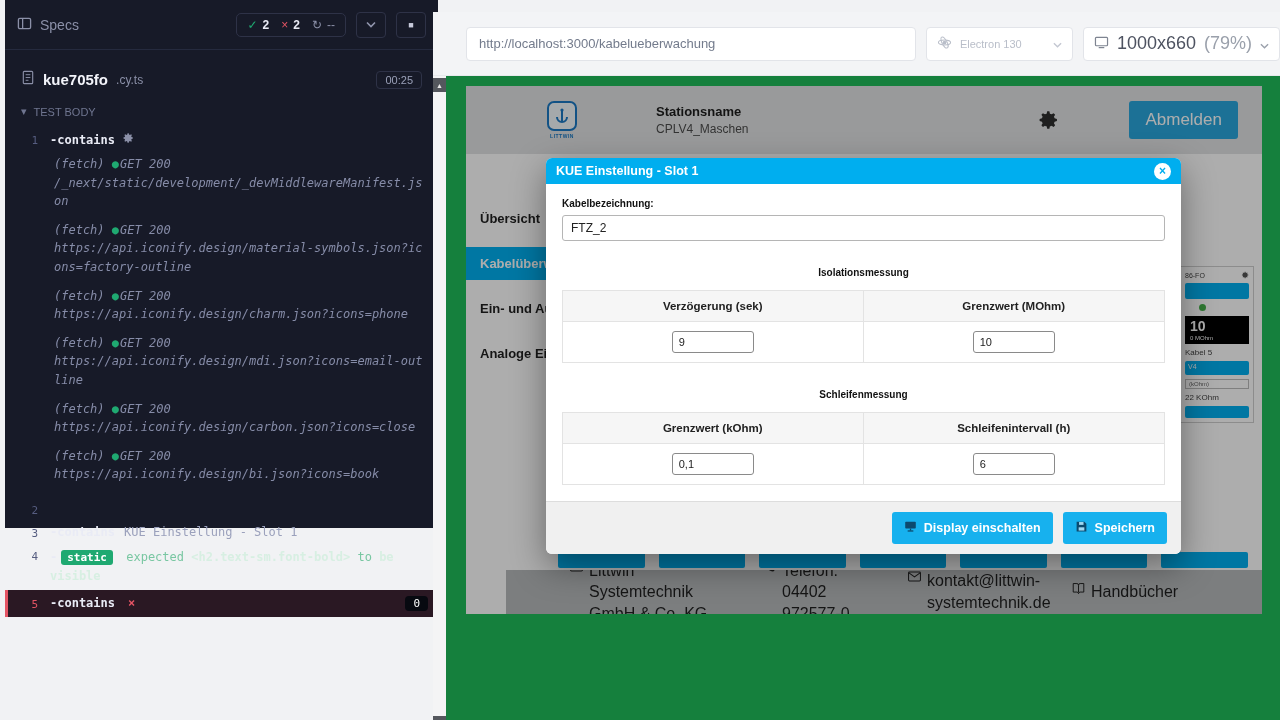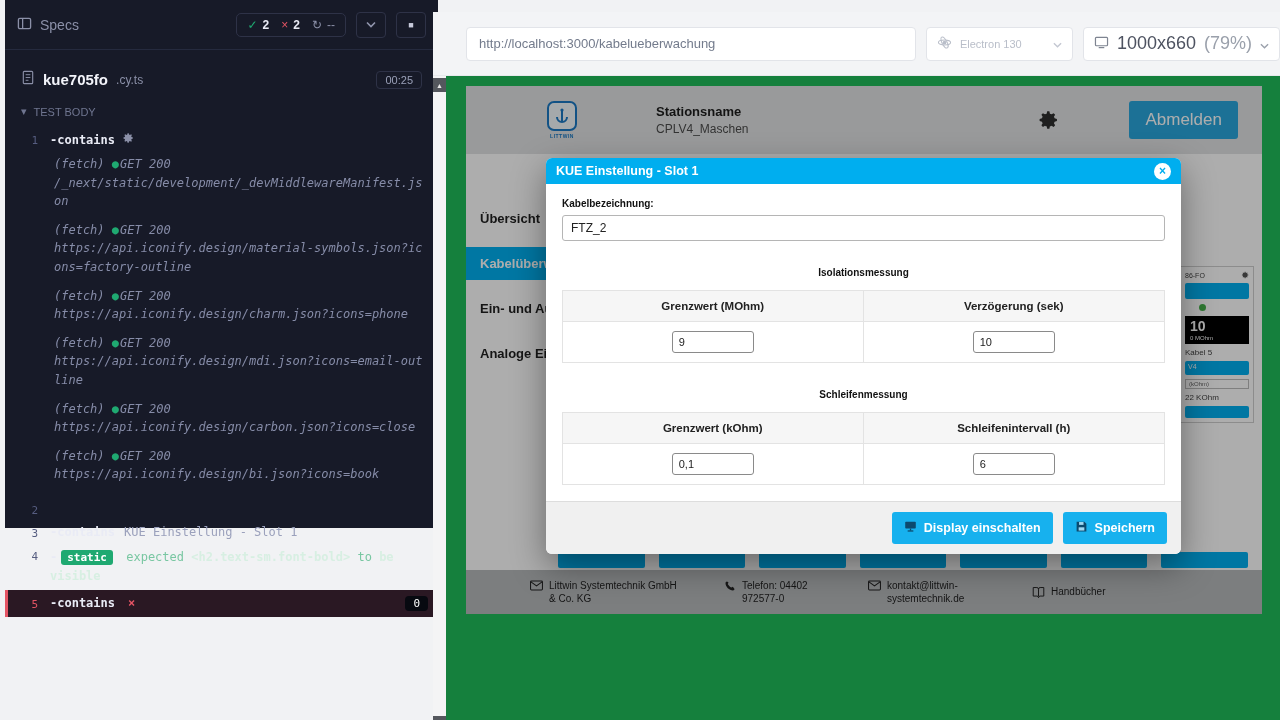--- a/index.html
+++ b/index.html
@@ -104,21 +104,21 @@
   .pdot { width:7px; height:7px; border-radius:50%; background:#46b14b; margin:1px 0 1px 14px; }
   .lcd { background:#000; color:#fff; padding:3px 5px; }
   .lcd-val { font-size:14px; font-weight:bold; line-height:1; }
   .lcd-sub { font-size:6px; margin-top:2px; }
   .tinybox { border:1px solid #bbb; font-size:6px; color:#666; padding:1px 3px; }
 
   .strip { position:absolute; left:92px; right:14px; bottom:2px; display:flex; gap:14px; }
   .sblock { flex:1; height:16px; background:#00b0f0; border-radius:2px; }
 
   .aut-footer { height:44px; background:#b7babc; display:flex; align-items:center;
-                padding-left:64px; gap:42px; font-size:10px; color:#1f1f1f; }
+                padding-left:64px; gap:42px; font-size:16px; color:#1f1f1f;margin-left:40px; }
   .f-item { display:flex; align-items:flex-start; gap:6px; line-height:1.35; }
   .f-item svg { flex-shrink:0; margin-top:1px; }
   .f-company { width:152px; } .f-phone { width:102px; } .f-email { width:122px; }
 
   .aut-dim { position:absolute; inset:0; background:rgba(0,0,0,0.32); z-index:5; }
 
   
   .modal { position:absolute; left:80px; top:72px; width:635px; z-index:10;
            background:#fff; border-radius:6px; box-shadow:0 12px 34px rgba(0,0,0,0.4); }
   .m-header { height:26px; background:#00aeef; border-radius:6px 6px 0 0; display:flex;
@@ -437,22 +437,22 @@
         <span>KUE Einstellung - Slot 1</span>
         <span class="m-close">×</span>
       </div>
       <div class="m-body">
         <div class="m-label">Kabelbezeichnung:</div>
         <input class="m-input" value="FTZ_2" style="">
 
         <div class="m-section">Isolationsmessung</div>
         <div class="mtable">
           <div class="mt-head">
+            <div class="mt-cell">Verzögerung (sek)</div>
             <div class="mt-cell">Grenzwert (MOhm)</div>
-            <div class="mt-cell">Verzögerung (sek)</div>
           </div>
           <div class="mt-row">
             <div class="mt-cell"><input class="cell-input" value="9" style=""></div>
             <div class="mt-cell"><input class="cell-input" value="10" style=""></div>
           </div>
         </div>
 
         <div class="m-section">Schleifenmessung</div>
         <div class="mtable">
           <div class="mt-head">

